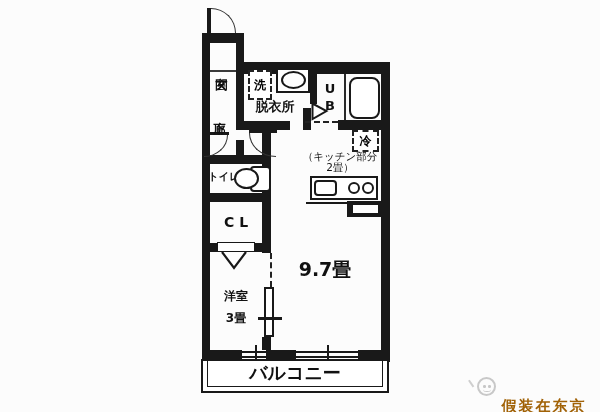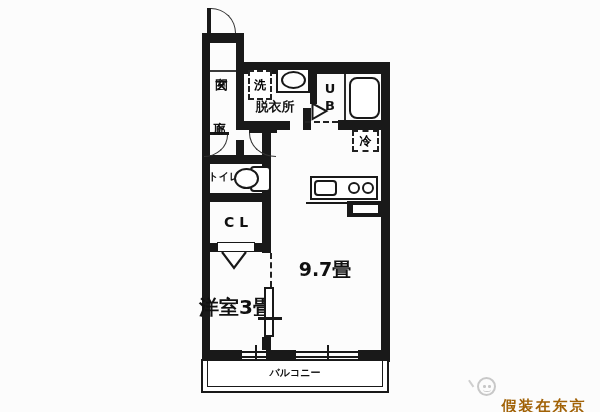--- a/index.html
+++ b/index.html
@@ -72,37 +72,41 @@
   </div>
   <div class="fixture" style="left:349px;top:77px;width:31px;height:42px;border-width:2.5px;border-radius:8px;"></div>
   <svg class="abs" style="left:311px;top:102px;" width="18" height="19" viewBox="0 0 18 19">
     <polygon points="1.5,1.5 1.5,17 15.5,9" fill="#ffffff" stroke="#191919" stroke-width="2"></polygon>
   </svg>
   <div class="abs" style="left:305px;top:121px;width:33px;height:0;border-top:2px dashed #222;"></div>
 
   <div class="dashedbox" style="left:352px;top:130px;width:27px;height:22px;font-size:12px;">
     <span>冷</span>
   </div>
+  <div class="lbl" style="left:300px;top:150px;width:80px;height:24px;font-size:10.5px;font-weight:400;flex-direction:column;line-height:11.5px;">
+    <span>（キッチン部分</span>
+    <span>2畳）</span>
+  </div>
   <div class="fixture" style="left:310px;top:176px;width:68px;height:24px;border-width:2.5px;"></div>
   <div class="fixture" style="left:314px;top:180px;width:23px;height:16px;border-radius:4px;"></div>
   <div class="fixture" style="left:348px;top:182px;width:12px;height:12px;border-radius:50%;"></div>
   <div class="fixture" style="left:362px;top:182px;width:12px;height:12px;border-radius:50%;"></div>
   <div class="abs" style="left:306px;top:202px;width:41px;height:2px;background:#191919;"></div>
 
   <div class="lbl" style="left:206px;top:170px;width:36px;height:14px;font-size:10.5px;">トイレ</div>
   <div class="fixture" style="left:250px;top:166px;width:21px;height:26px;border-radius:4px;"></div>
   <div class="fixture" style="left:234px;top:168px;width:25px;height:21px;border-radius:50%;"></div>
 
   <div class="lbl" style="left:210px;top:213px;width:52px;height:18px;font-size:14px;letter-spacing:5px;padding-left:5px;">CL</div>
   <div class="fixture" style="left:217px;top:242px;width:38px;height:10px;border-width:1.5px;"></div>
   <svg class="abs" style="left:220px;top:251px;" width="28" height="19" viewBox="0 0 28 19">
     <polyline points="2,1 14,17 26,1" fill="#ffffff" stroke="#191919" stroke-width="2.2"></polyline>
   </svg>
 
-  <div class="lbl" style="left:205px;top:284px;width:62px;height:46px;font-size:20px;flex-direction:row;line-height:22px;">
+  <div class="lbl" style="left:205px;top:284px;width:62px;height:46px;font-size:12px;flex-direction:column;line-height:22px;">
     <span>洋室</span>
     <span>3畳</span>
   </div>
   <div class="lbl" style="left:288px;top:246px;width:74px;height:46px;font-size:16px;flex-direction:column;line-height:21px;">
     <span style="font-size:19px;text-align:right;">9.7畳</span>
   </div>
 
   <div class="abs" style="left:270px;top:253px;width:2px;height:34px;border-left:2px dashed #222;"></div>
   <div class="fixture" style="left:264px;top:287px;width:10px;height:50px;"></div>
   <div class="abs" style="left:258px;top:317px;width:24px;height:2.5px;background:#191919;"></div>
@@ -110,21 +114,21 @@
   <div class="abs" style="left:242px;top:351px;width:24px;height:1.8px;background:#191919;"></div>
   <div class="abs" style="left:242px;top:356.2px;width:24px;height:1.8px;background:#191919;"></div>
   <div class="abs" style="left:255px;top:345px;width:2px;height:19px;background:#191919;"></div>
 
   <div class="abs" style="left:296px;top:351px;width:62px;height:1.8px;background:#191919;"></div>
   <div class="abs" style="left:296px;top:356.2px;width:62px;height:1.8px;background:#191919;"></div>
   <div class="abs" style="left:327px;top:345px;width:2px;height:19px;background:#191919;"></div>
 
   <div class="abs" style="left:201px;top:359px;width:188px;height:34px;border:2px solid #191919;background:#fff;"></div>
   <div class="abs" style="left:207px;top:359px;width:176px;height:28px;border:1.5px solid #191919;border-top:none;"></div>
-  <div class="lbl" style="left:240px;top:364px;width:110px;height:18px;font-size:10px;">バルコニー</div>
+  <div class="lbl" style="left:240px;top:364px;width:110px;height:18px;font-size:18px;">バルコニー</div>
 
   <div class="lbl vert" style="left:211px;top:44px;width:20px;height:52px;font-size:12px;">玄関</div>
   <div class="lbl vert" style="left:209px;top:86px;width:20px;height:56px;font-size:12px;">廊下</div>
 
   <div class="abs" style="left:477px;top:377px;width:19px;height:19px;border:2px solid #c8c8c8;border-radius:50%;">
     <div class="abs" style="left:4px;top:6px;width:2.5px;height:2.5px;background:#c8c8c8;border-radius:50%;"></div>
     <div class="abs" style="left:9px;top:6px;width:2.5px;height:2.5px;background:#c8c8c8;border-radius:50%;"></div>
     <div class="abs" style="left:4px;top:8px;width:8px;height:5px;border-bottom:1.5px solid #c8c8c8;border-radius:50%;"></div>
   </div>
   <div class="abs" style="left:470px;top:379px;width:4px;height:8px;border-left:2px solid #cecece;transform:rotate(-35deg);"></div>

